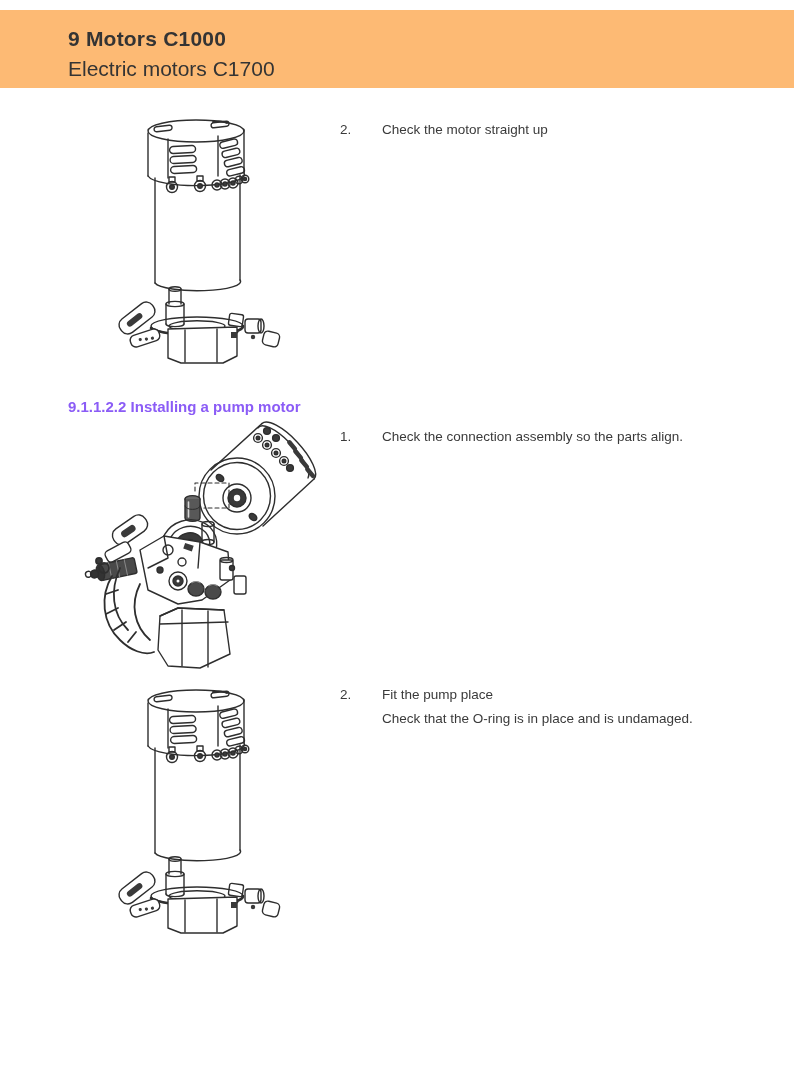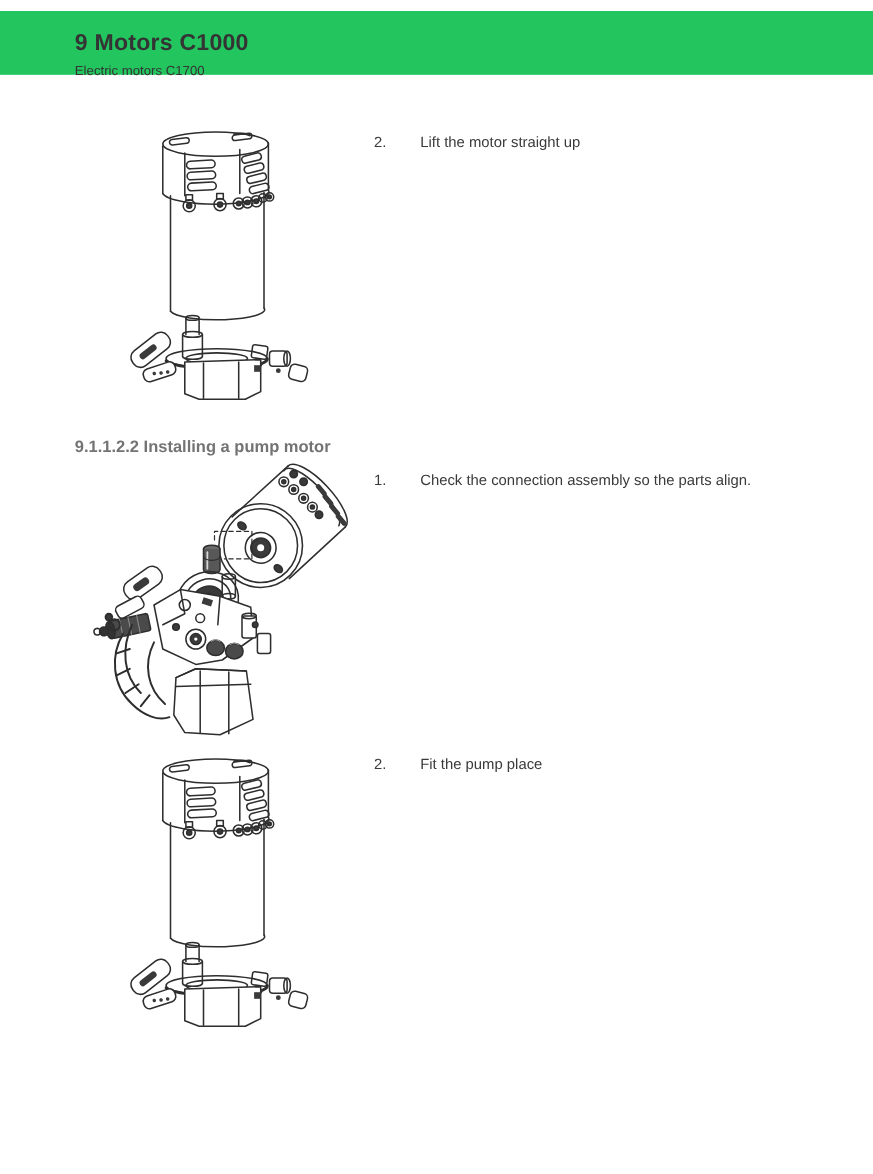--- a/index.html
+++ b/index.html
@@ -5,34 +5,34 @@
   html,body{margin:0;padding:0;background:#ffffff;}
   .page{
     position:relative;
     width:794px;height:1067px;
     background:#ffffff;
     font-family:"Liberation Sans", sans-serif;
     color:#3a3a3a;
     overflow:hidden;
   }
   .header-band{
-    position:absolute;left:0;top:10px;width:794px;height:58px;
-    background:#22c55e;
+    position:absolute;left:0;top:10px;width:794px;height:78px;
+    background:#fdba74;
   }
   .chapter-title{
     position:absolute;left:68px;top:17px;
     font-size:21px;font-weight:700;color:#343434;letter-spacing:.2px;
   }
   .chapter-subtitle{
     position:absolute;left:68px;top:47px;
-    font-size:12px;font-weight:400;color:#343434;
+    font-size:21px;font-weight:400;color:#343434;
   }
   .section-heading{
     position:absolute;left:68px;top:398px;
-    font-size:15px;font-weight:700;color:#737373;
+    font-size:15px;font-weight:700;color:#8b5cf6;
   }
   .step{
     position:absolute;left:340px;width:430px;
     display:flex;align-items:flex-start;
     font-size:13.5px;line-height:15px;color:#3a3a3a;
   }
   .step .num{flex:0 0 42px;}
   .step .body{flex:1;}
   .step .note{margin-top:9px;}
   .fig{position:absolute;}
@@ -153,21 +153,21 @@
   </svg>
 
   <div class="fig" style="left:105px;top:112px">
     <svg width="200" height="256" viewBox="0 0 200 256" aria-label="Pump motor lifted straight up from the pump assembly">
       <use href="#sym-motor-pump"></use>
     </svg>
   </div>
 
   <div class="step" style="top:122px">
     <span class="num">2.</span>
-    <span class="body">Lift the motor straight up</span>
+    <span class="body">Check the motor straight up</span>
   </div>
 
   <div class="section-heading">9.1.1.2.2 Installing a pump motor</div>
 
   <div class="fig" style="left:82px;top:418px">
     <svg width="258" height="252" viewBox="0 0 258 252" aria-label="Pump motor tilted for alignment with coupling pin and pump connection assembly">
       <g fill="none" stroke="#2e2e2e" stroke-width="1.4" stroke-linejoin="round" stroke-linecap="round">
 
         <g>
           <path d="M129,52 L180,5.5"></path>
@@ -295,16 +295,17 @@
   <div class="fig" style="left:105px;top:682px">
     <svg width="200" height="256" viewBox="0 0 200 256" aria-label="Pump motor positioned above the pump assembly for fitting">
       <use href="#sym-motor-pump"></use>
     </svg>
   </div>
 
   <div class="step" style="top:687px">
     <span class="num">2.</span>
     <span class="body">
       <span style="display:block">Fit the pump place</span>
+      <span class="note" style="display:block">Check that the O-ring is in place and is undamaged.</span>
     </span>
   </div>
 
 </div>
 
 </body></html>

